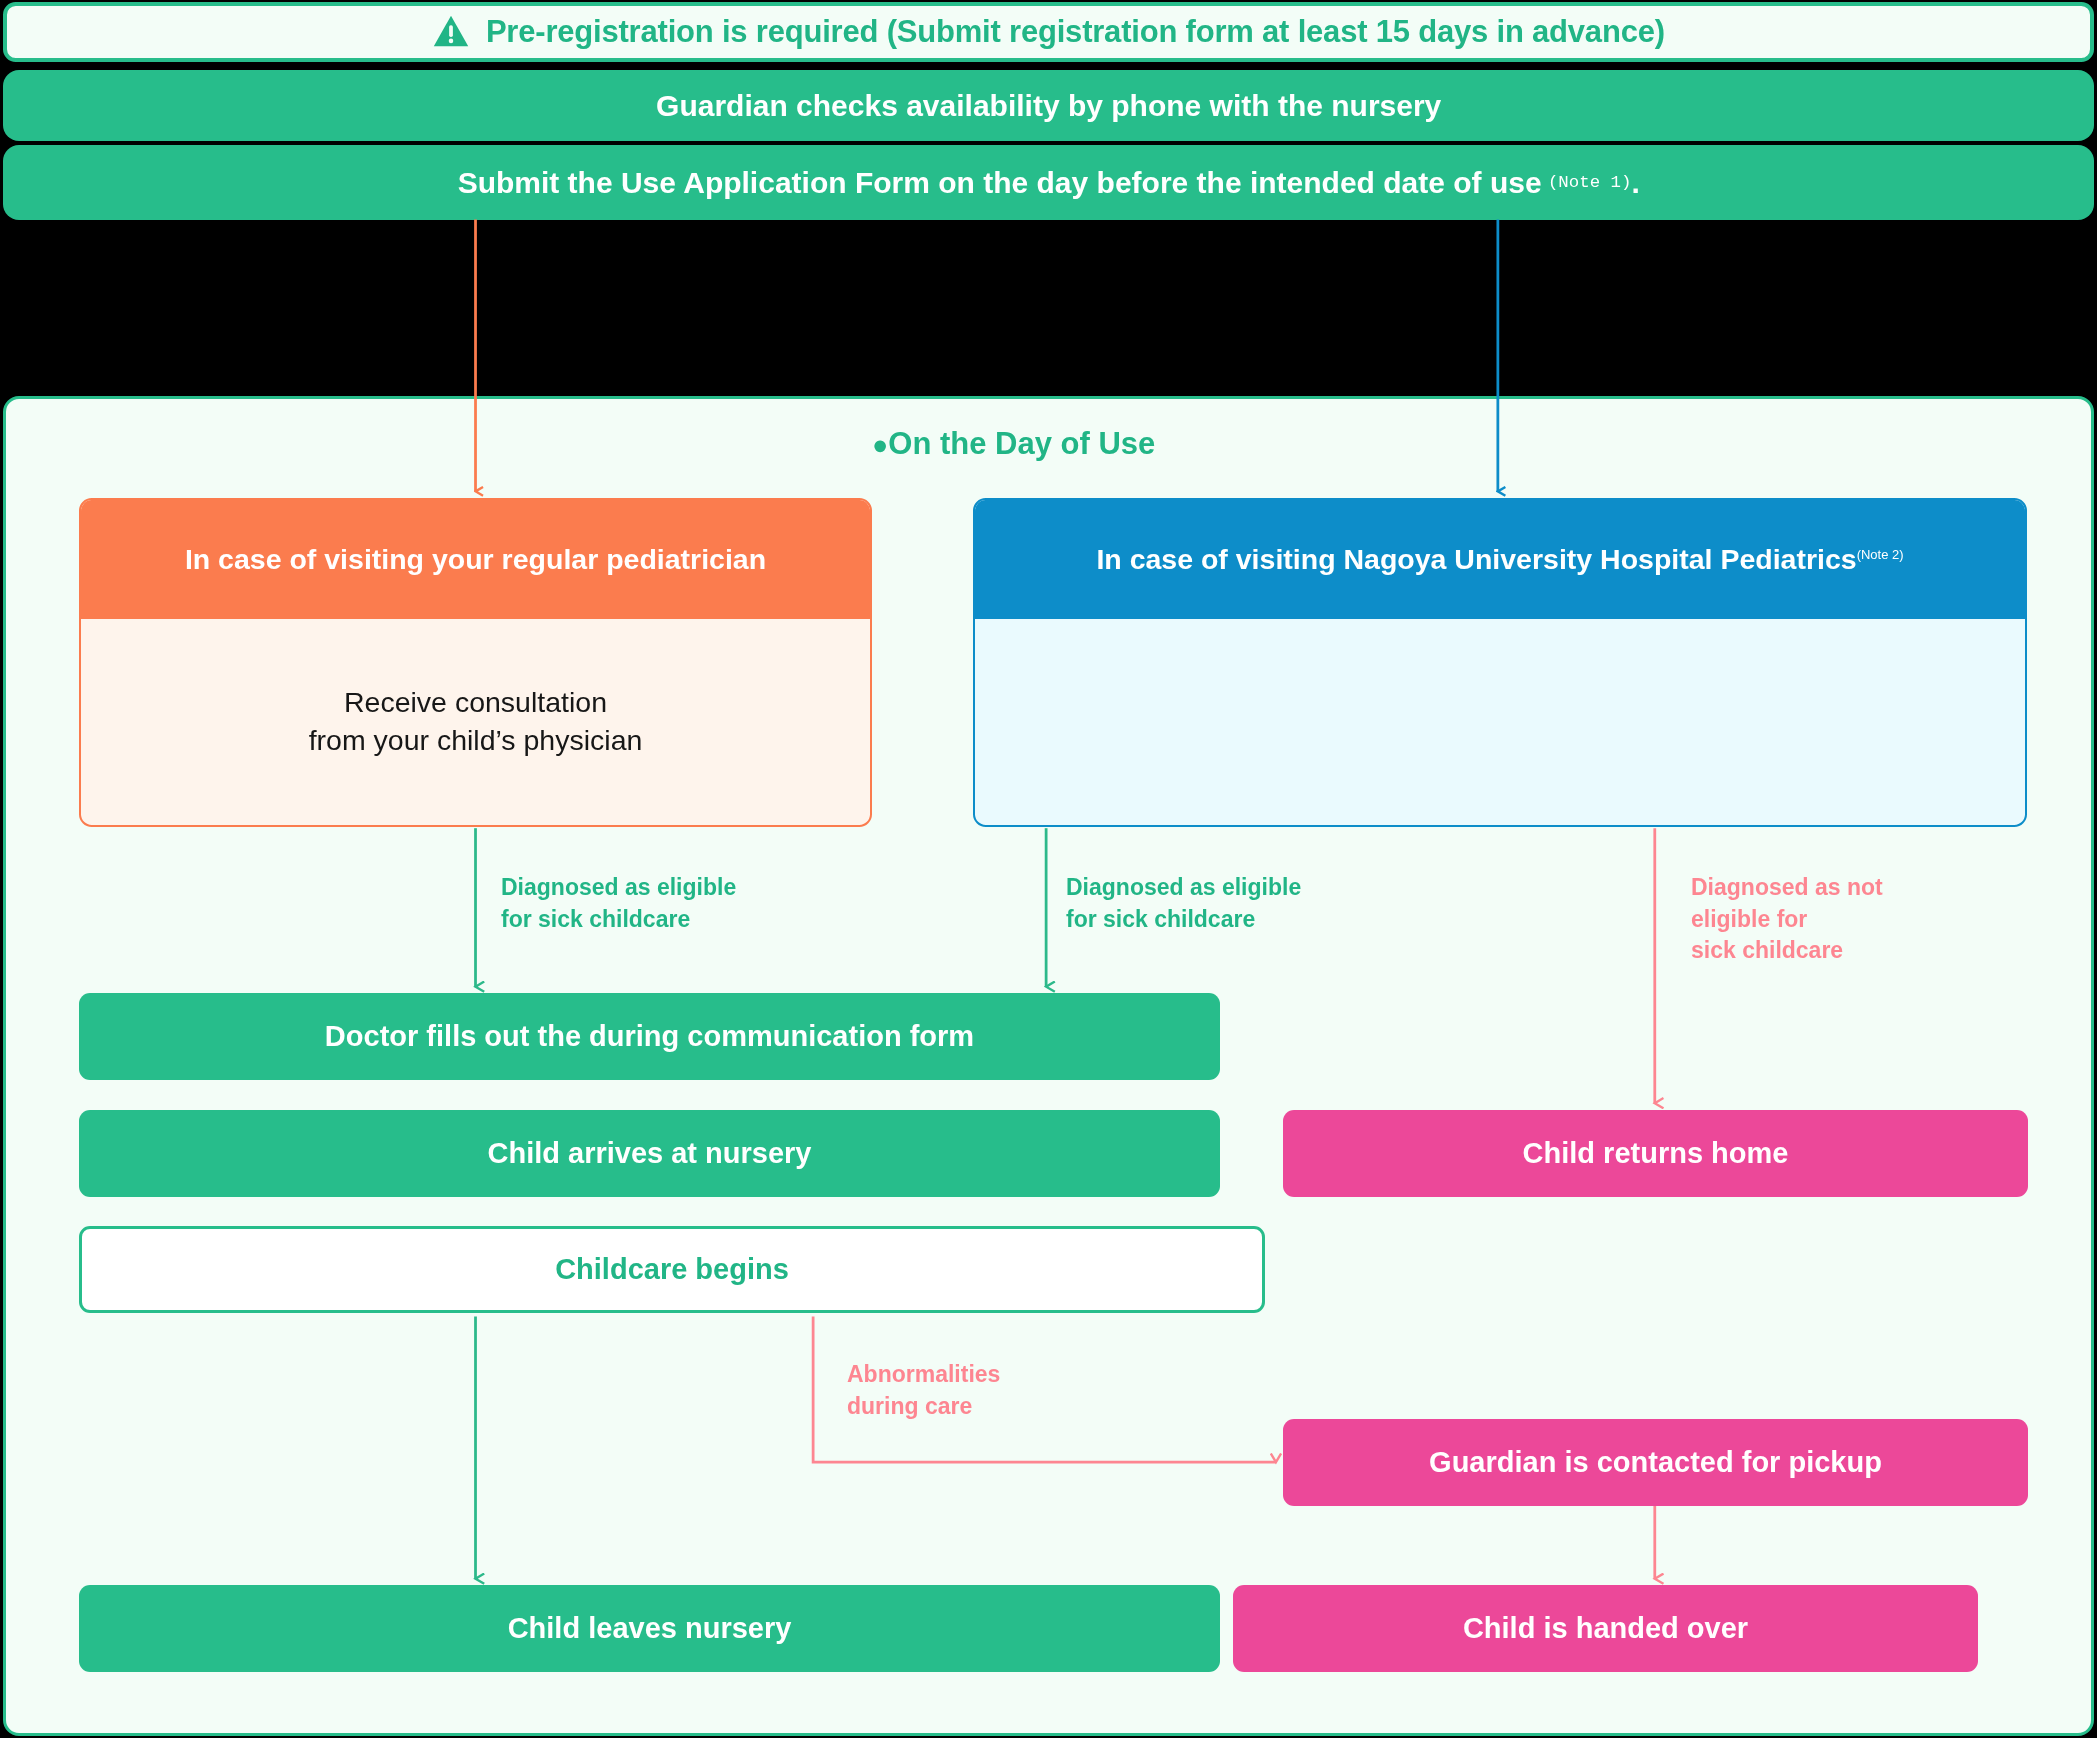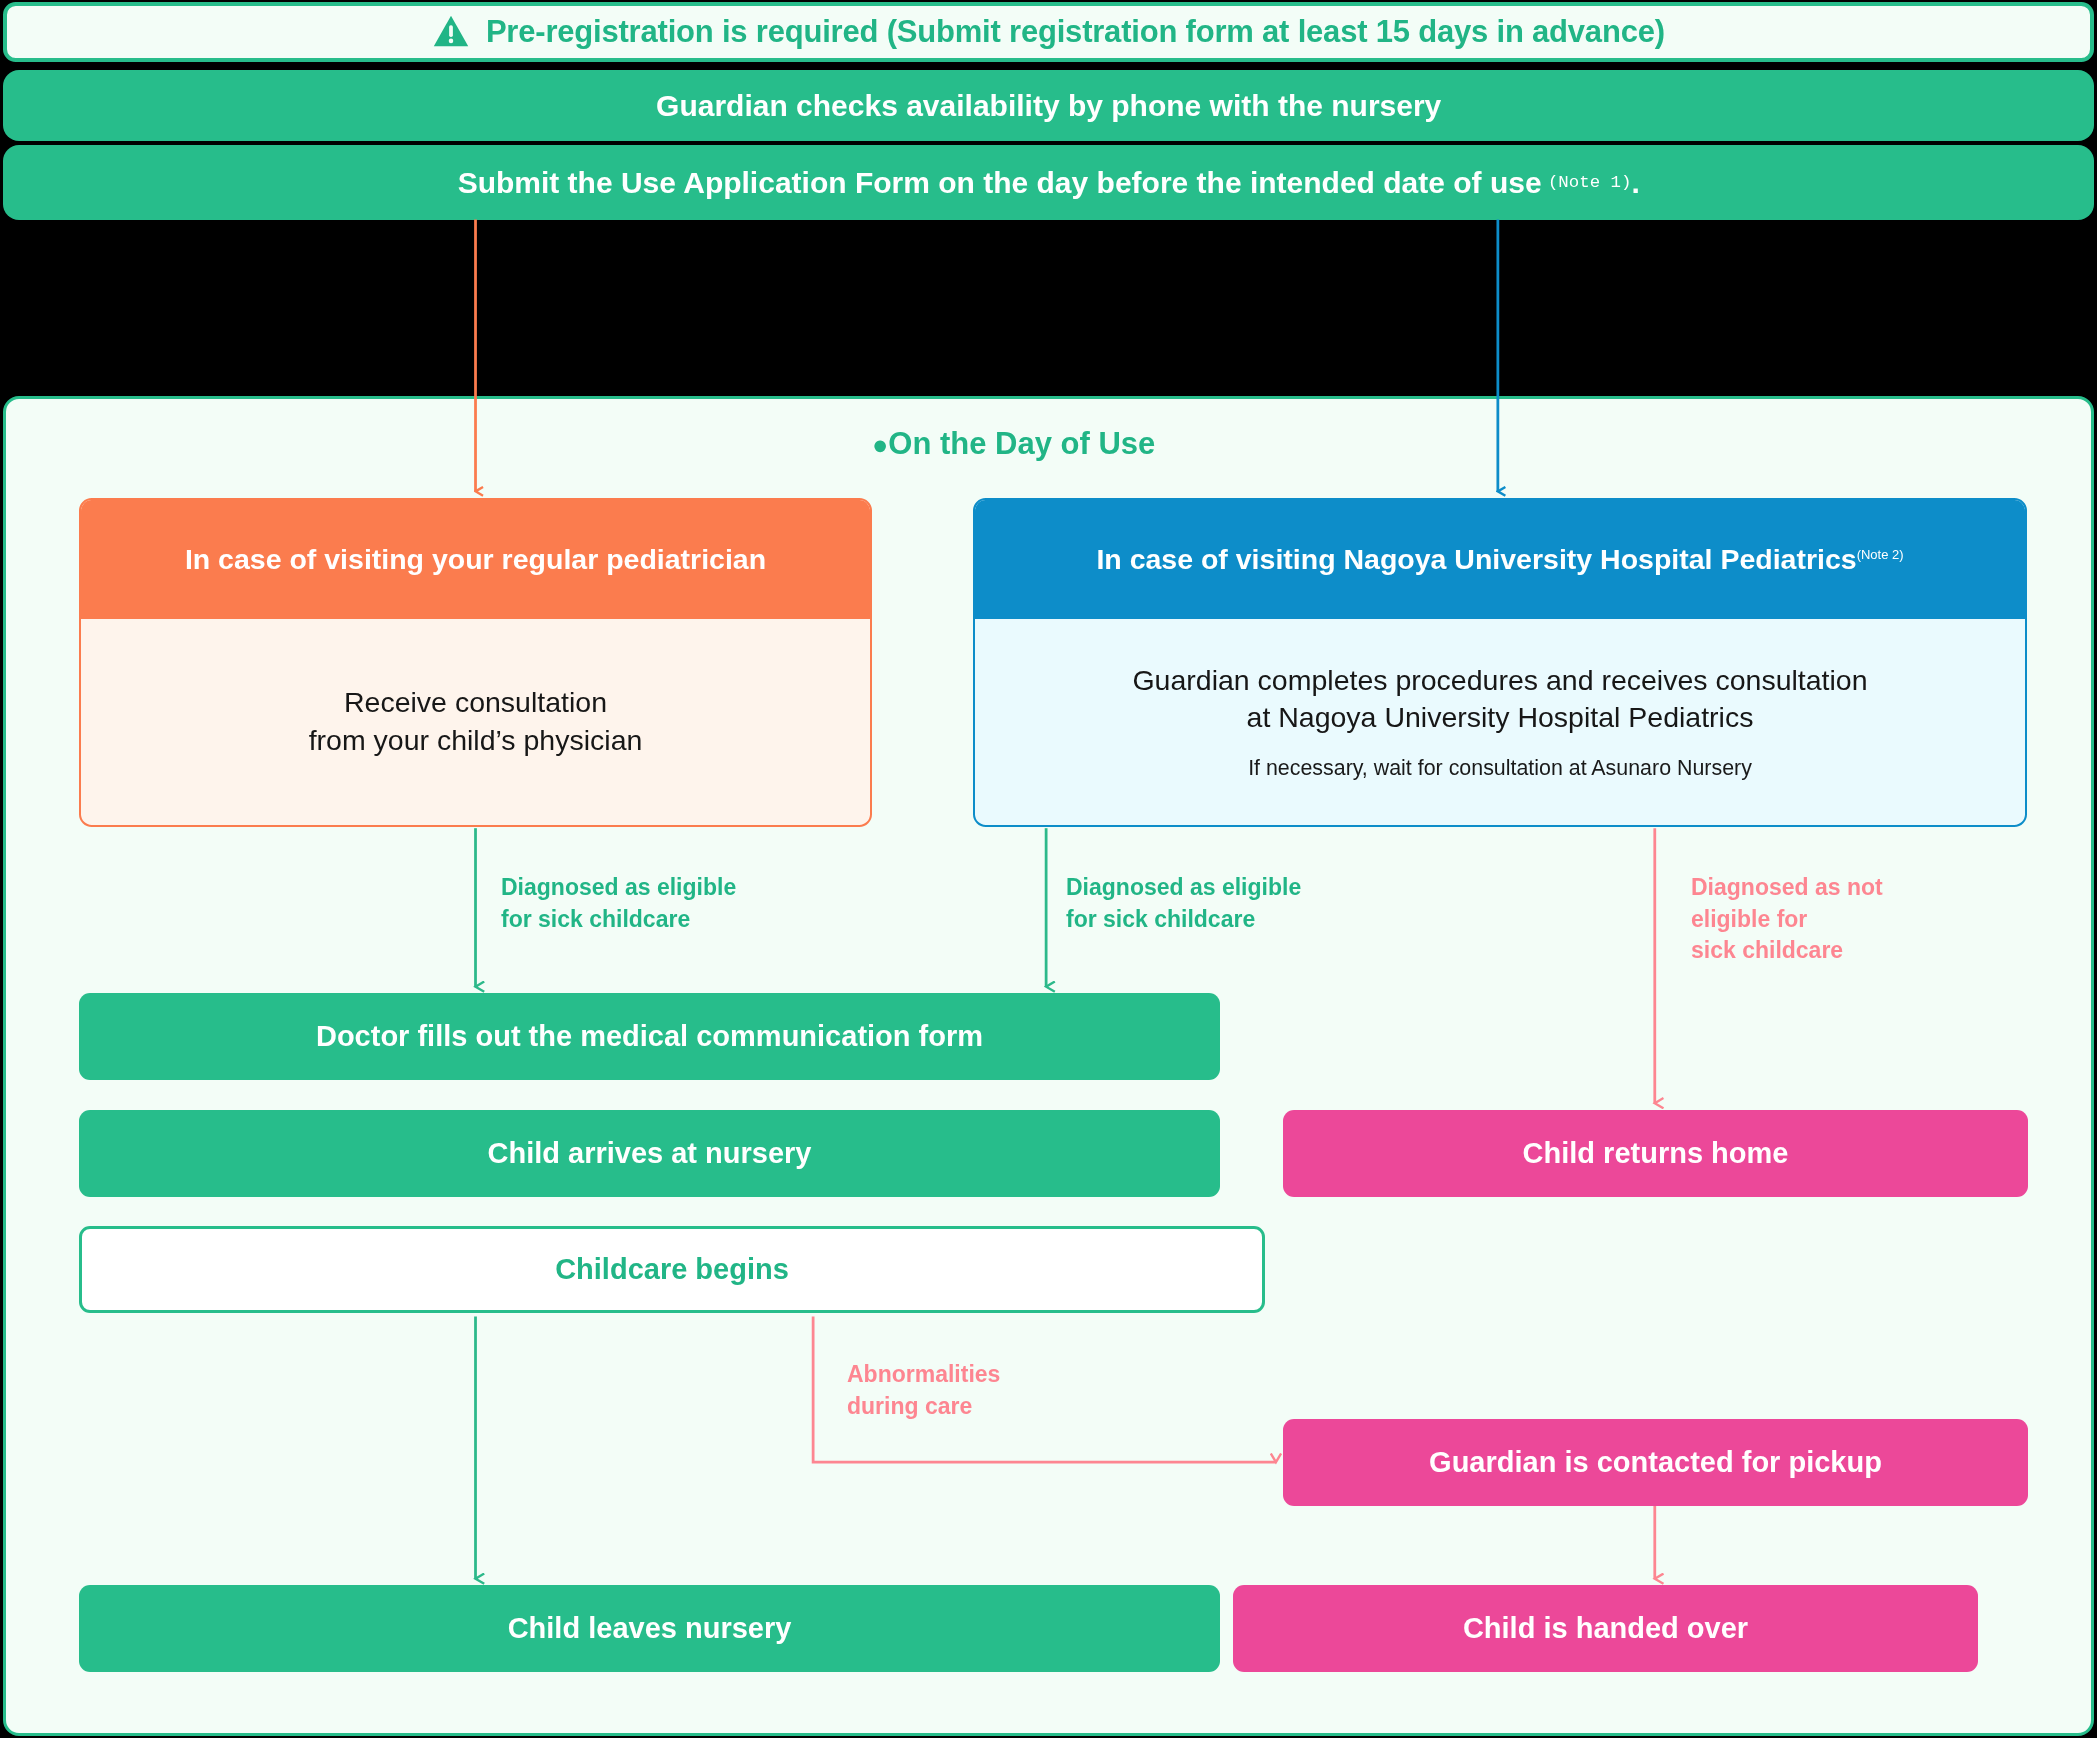--- a/index.html
+++ b/index.html
@@ -220,25 +220,20 @@
   <div class="card-body center-txt">
     <span>Receive consultation</span>
     <span>from your child’s physician</span>
   </div>
 </div>
 
 <div class="abs branch-card" id="card-hospital">
   <div class="card-head center-txt" id="head-hospital">
     <span><span>In case of visiting Nagoya University Hospital Pediatrics</span><span class="note-sup2">(Note 2)</span></span>
   </div>
-  <div class="card-body center-txt">
-    <span>Guardian completes procedures and receives consultation</span>
-    <span>at Nagoya University Hospital Pediatrics</span>
-    <span class="card-sub">If necessary, wait for consultation at Asunaro Nursery</span>
-  </div>
 </div>
 
 <svg id="connectors" aria-hidden="true" viewBox="0 0 2646 2193" width="2097" height="1738">
   <defs>
     <marker id="ar-orange" markerWidth="13" markerHeight="13" refX="6.5" refY="10.5" orient="auto" markerUnits="userSpaceOnUse">
       <path d="M1,1 L6.5,10.5 L12,1" fill="none" stroke="#FB7C4E" stroke-width="3"></path>
     </marker>
     <marker id="ar-blue" markerWidth="13" markerHeight="13" refX="6.5" refY="10.5" orient="auto" markerUnits="userSpaceOnUse">
       <path d="M1,1 L6.5,10.5 L12,1" fill="none" stroke="#0D8DC9" stroke-width="3"></path>
     </marker>
@@ -271,21 +266,21 @@
 for sick childcare</div>
 <div class="abs edge-label green" id="lbl-eligible-mid">Diagnosed as eligible
 for sick childcare</div>
 <div class="abs edge-label pink" id="lbl-not-eligible">Diagnosed as not
 eligible for
 sick childcare</div>
 <div class="abs edge-label pink" id="lbl-abnormal">Abnormalities
 during care</div>
 
 <div class="abs pbox green center-txt" id="box-doctor-form">
-  <span>Doctor fills out the medical communication form</span>
+  <span>Doctor fills out the during communication form</span>
 </div>
 <div class="abs pbox green center-txt" id="box-child-arrive">
   <span>Child arrives at nursery</span>
 </div>
 <div class="abs pbox outline center-txt" id="box-care-begins">
   <span>Childcare begins</span>
 </div>
 <div class="abs pbox green center-txt" id="box-child-leaves">
   <span>Child leaves nursery</span>
 </div>

